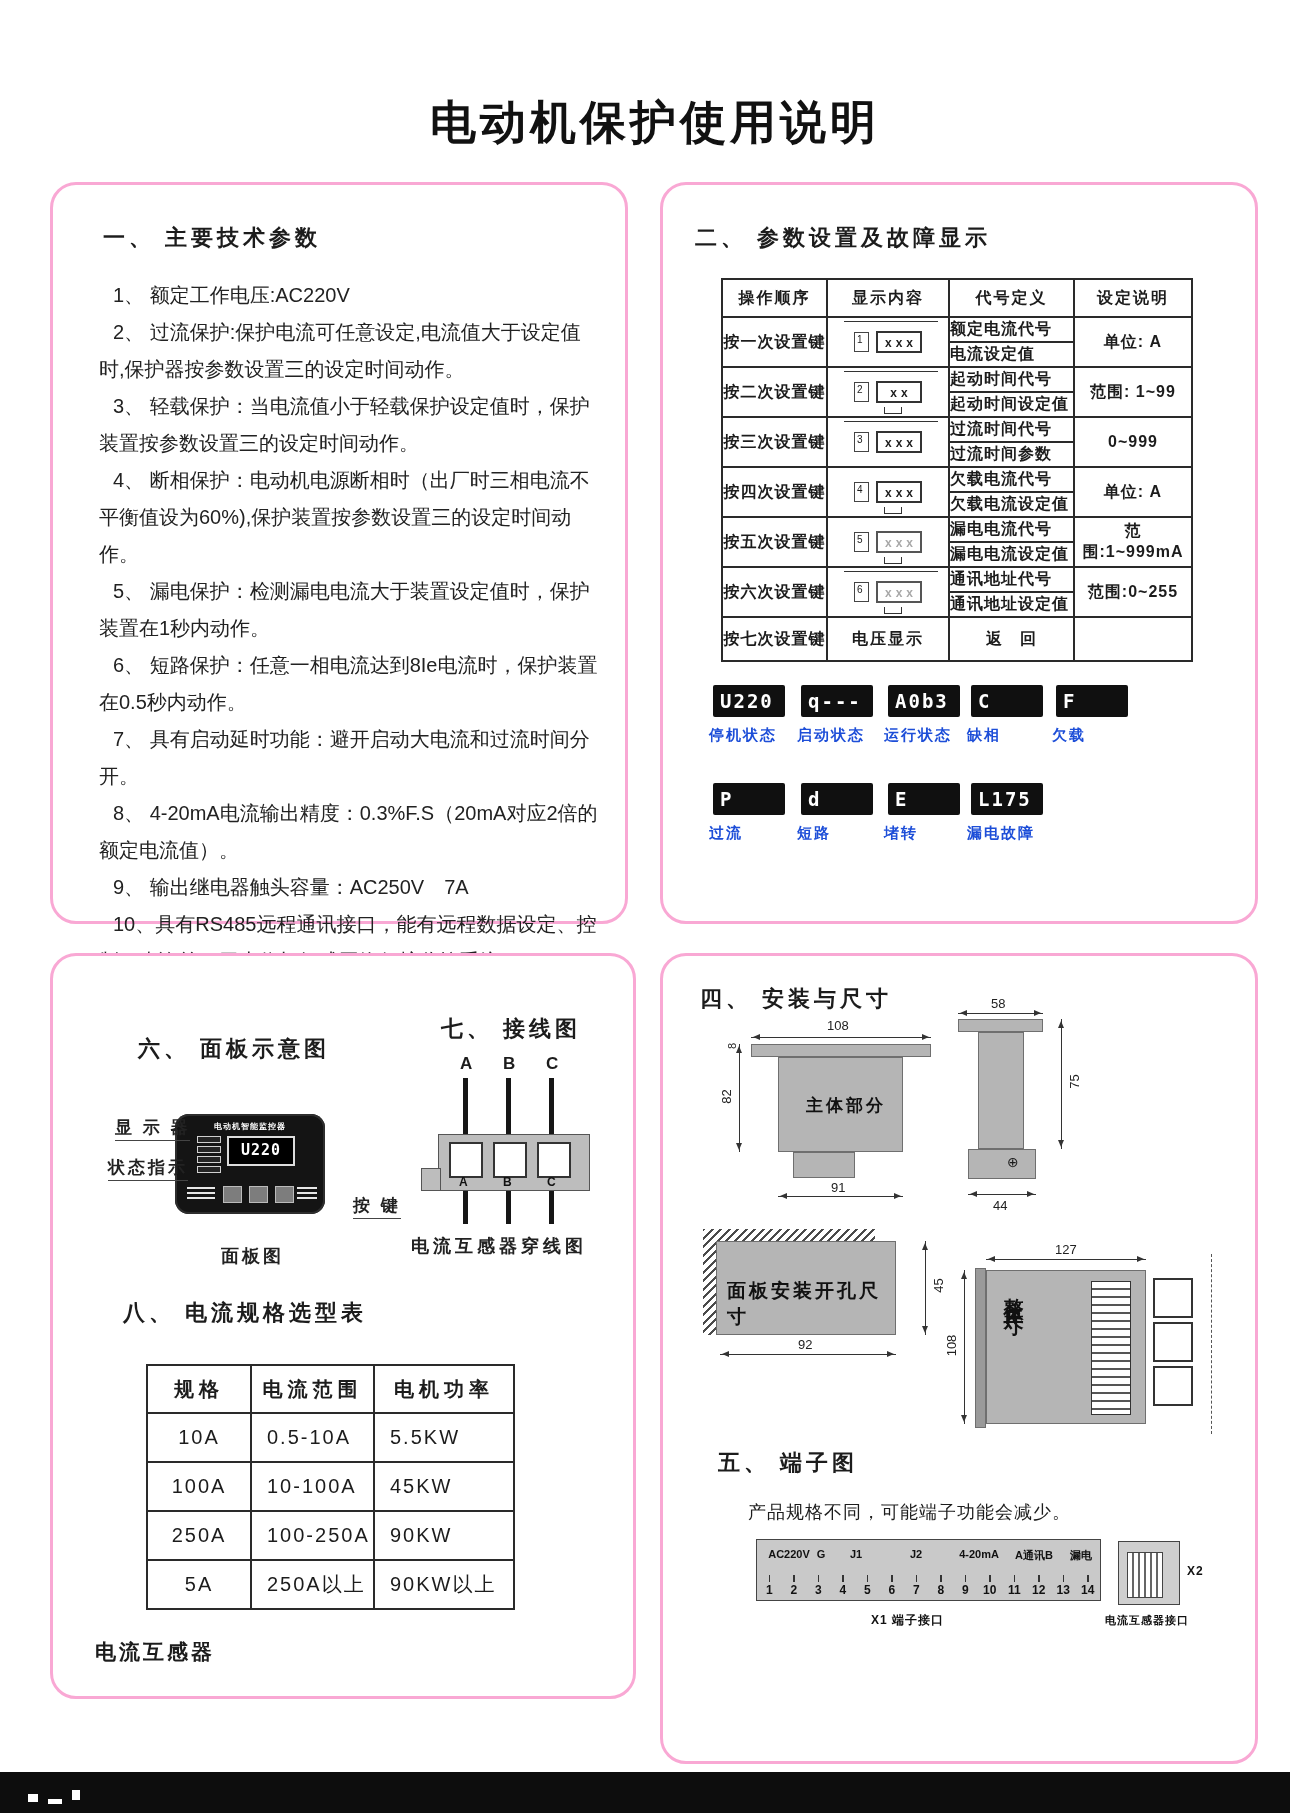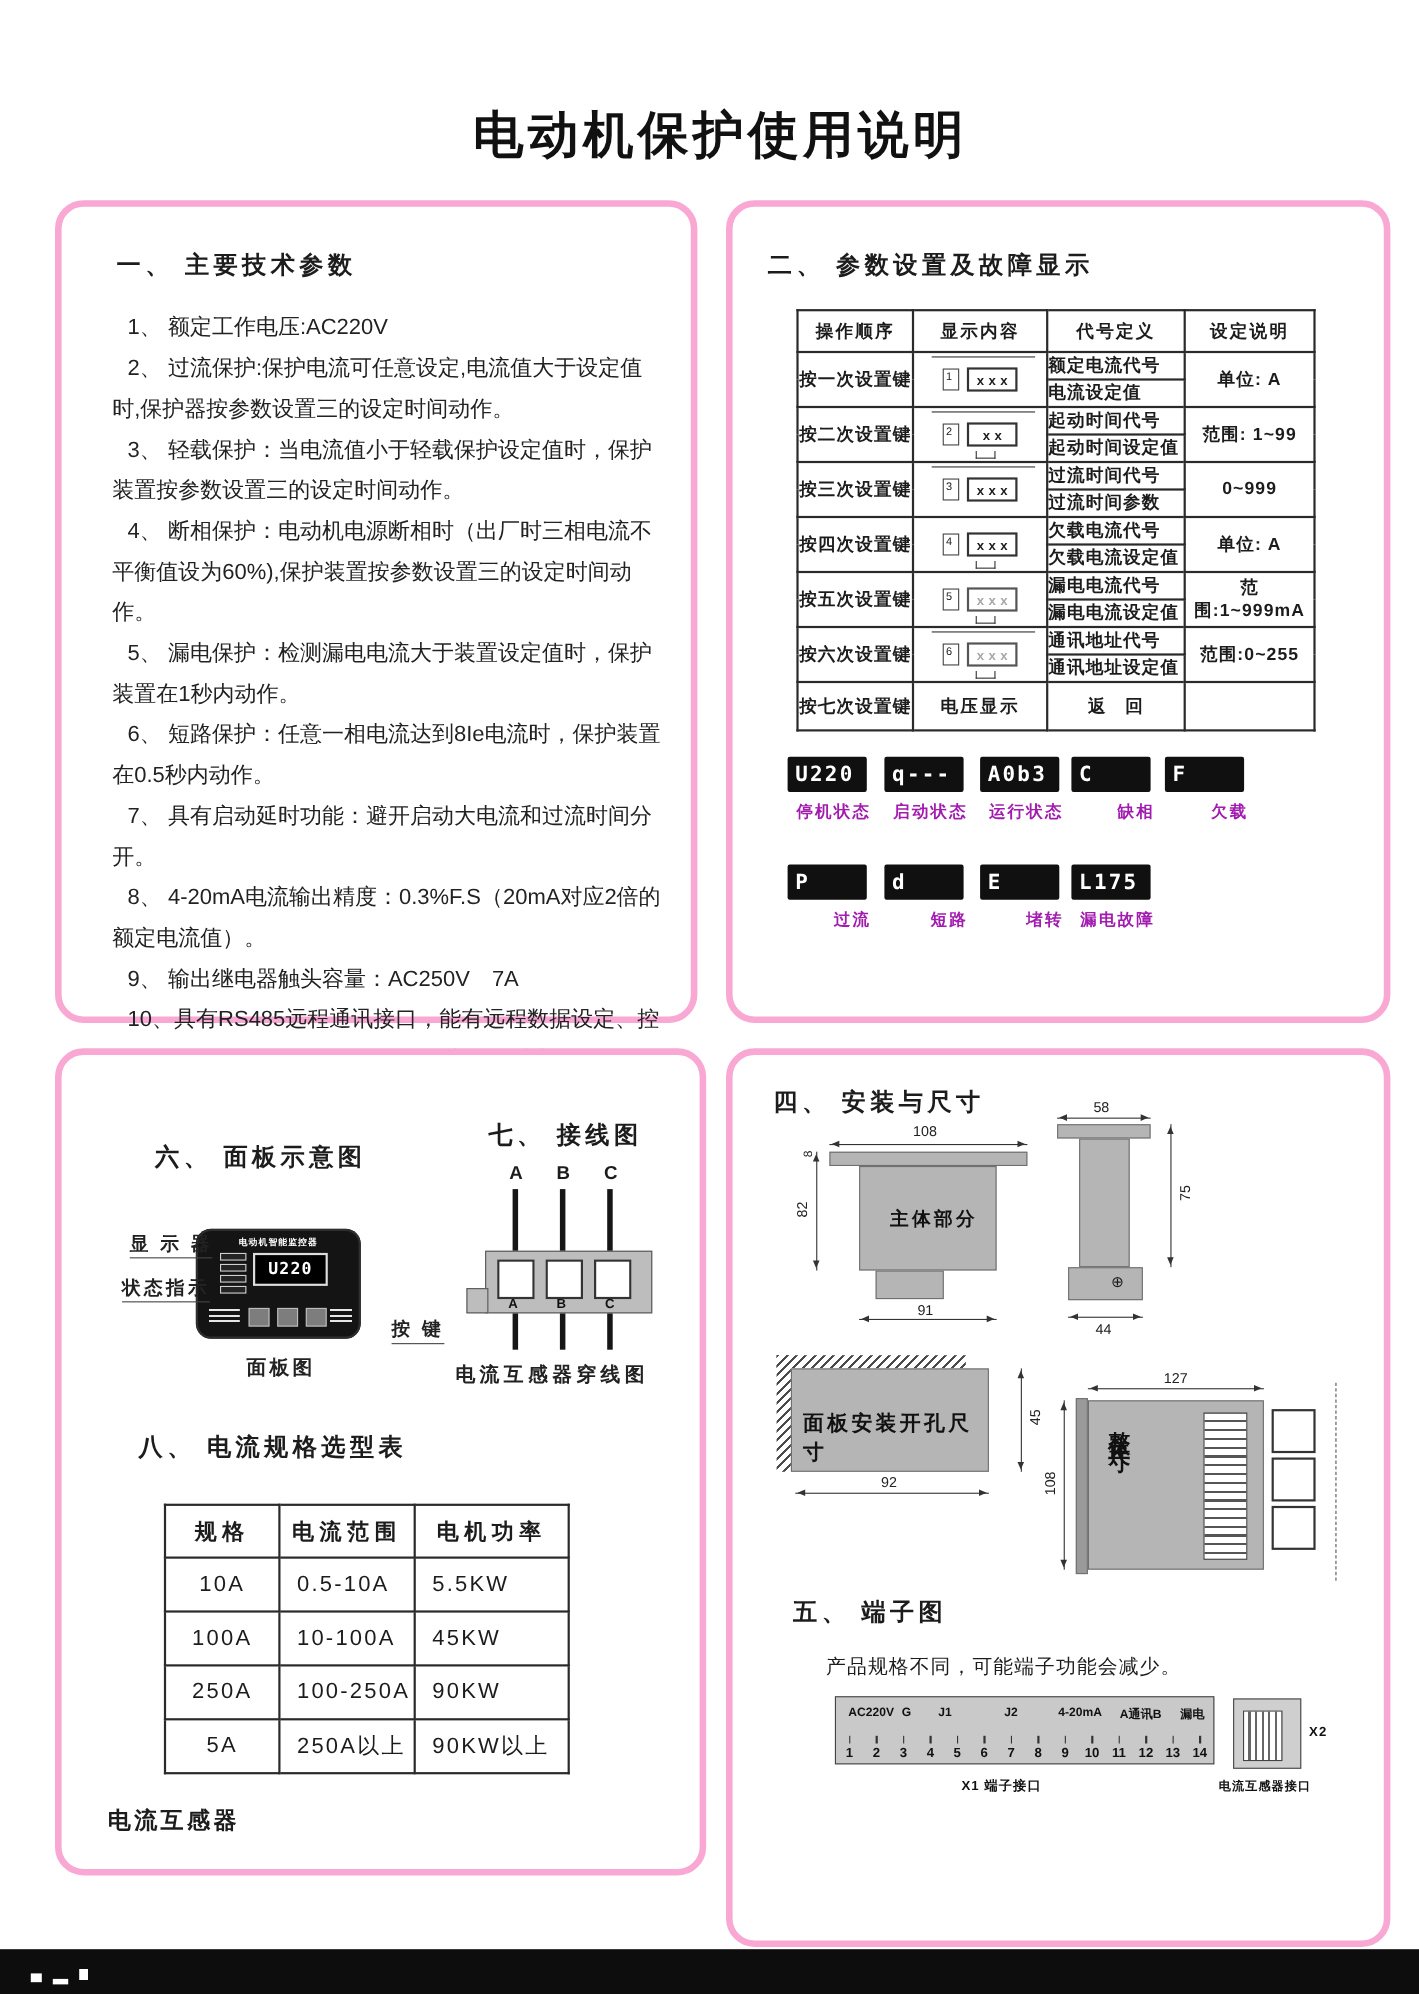--- a/index.html
+++ b/index.html
@@ -1,19 +1,19 @@
 <!DOCTYPE html>
 <html><head>
 <meta charset="utf-8">
 <style>
   html,body{margin:0;padding:0;background:#e8e8e8;}
   .page{position:relative;width:1290px;height:1813px;background:#ffffff;margin:0 auto;
         font-family:"Liberation Sans","DejaVu Sans",sans-serif;color:#1c1c1c;overflow:hidden;}
   .abs{position:absolute;}
-  .box{position:absolute;border:6px solid #f9a8d4;border-radius:26px;background:#fff;}
+  .box{position:absolute;border:3px solid #f9a8d4;border-radius:26px;background:#fff;}
   .h2{font-size:22px;font-weight:600;letter-spacing:4px;color:#1c1c1c;}
   .doc-title{font-size:46px;font-weight:600;letter-spacing:4px;color:#111;}
 
   
   .sec1-items p{margin:0;font-size:20px;line-height:37px;text-indent:14px;color:#222;}
 
   
   table.ptable{border-collapse:collapse;table-layout:fixed;}
   table.ptable th,table.ptable td{border:2px solid #2a2a2a;padding:0;font-size:16px;color:#1c1c1c;}
   table.ptable th{height:36px;font-weight:600;letter-spacing:2px;}
@@ -26,21 +26,21 @@
   .dval{display:inline-block;min-width:46px;height:22px;border:2px solid #333;font-size:12px;font-weight:bold;letter-spacing:4px;line-height:20px;text-align:center;padding-left:4px;box-sizing:border-box;}
   .dval.fade{color:#a8a8a8;border-color:#555;}
   .dcell.over::before{content:"";position:absolute;top:2px;left:16px;right:10px;height:1px;background:#333;}
   .dcell.under::after{content:"";position:absolute;bottom:1px;left:50%;width:16px;height:6px;margin-left:-4px;border:1px solid #333;border-top:none;}
   .vtxt{font-weight:600;letter-spacing:2px;}
 
   
   .led{position:absolute;width:72px;height:32px;background:#101010;border-radius:2px;color:#fff;
        font-family:"DejaVu Sans Mono",monospace;font-weight:bold;font-size:19px;letter-spacing:2px;
        line-height:32px;padding-left:7px;box-sizing:border-box;}
-  .ledlbl{position:absolute;width:80px;text-align:right;font-size:15px;font-weight:600;letter-spacing:2px;color:#a21caf;}
+  .ledlbl{position:absolute;width:80px;text-align:left;font-size:15px;font-weight:600;letter-spacing:2px;color:#1d4ed8;}
 
   
   .device{position:absolute;width:150px;height:100px;background:#141414;border-radius:14px;box-shadow:inset 0 0 0 2px #2e2e2e;}
   .dev-title{margin-top:7px;text-align:center;color:#fff;font-size:8px;font-weight:bold;letter-spacing:1px;}
   .dev-screen{position:absolute;left:52px;top:22px;width:64px;height:26px;background:#000;border:2px solid #ddd;
        color:#fff;font-family:"DejaVu Sans Mono",monospace;font-weight:bold;font-size:15px;letter-spacing:1px;
        text-align:center;line-height:24px;}
   .dev-led{position:absolute;left:22px;width:22px;height:5px;border:1px solid #cfcfcf;background:#242424;}
   .dev-btn{position:absolute;top:72px;width:17px;height:15px;background:#7d7d7d;border:1px solid #bbb;}
   .dev-stripes{position:absolute;top:73px;width:28px;height:14px;background:repeating-linear-gradient(180deg,#e6e6e6 0 2px,transparent 2px 5px);}
@@ -267,21 +267,21 @@
       <div class="dev-led" style="top:52px;"></div>
       <div class="dev-stripes" style="left:12px;"></div>
       <div class="dev-btn" style="left:48px;"></div>
       <div class="dev-btn" style="left:74px;"></div>
       <div class="dev-btn" style="left:100px;"></div>
       <div class="dev-stripes" style="left:122px;width:20px;"></div>
     </div>
     <div class="callout" style="left:62px;top:160px;">显 示 器</div>
     <div class="callout" style="left:55px;top:200px;">状态指示</div>
     <div class="callout" style="left:300px;top:238px;">按 键</div>
-    <div class="cap" style="left:168px;top:272px;">面板图</div>
+    <div class="cap" style="left:168px;top:288px;">面板图</div>
 
     <div class="phase" style="left:407px;top:98px;">A</div>
     <div class="phase" style="left:450px;top:98px;">B</div>
     <div class="phase" style="left:493px;top:98px;">C</div>
     <div class="wireln" style="left:410px;top:122px;height:146px;"></div>
     <div class="wireln" style="left:453px;top:122px;height:146px;"></div>
     <div class="wireln" style="left:496px;top:122px;height:146px;"></div>
     <div class="ctblock" style="left:385px;top:178px;width:150px;height:55px;">
       <div class="ctsq" style="left:10px;top:7px;"></div>
       <div class="ctsq" style="left:54px;top:7px;"></div>

